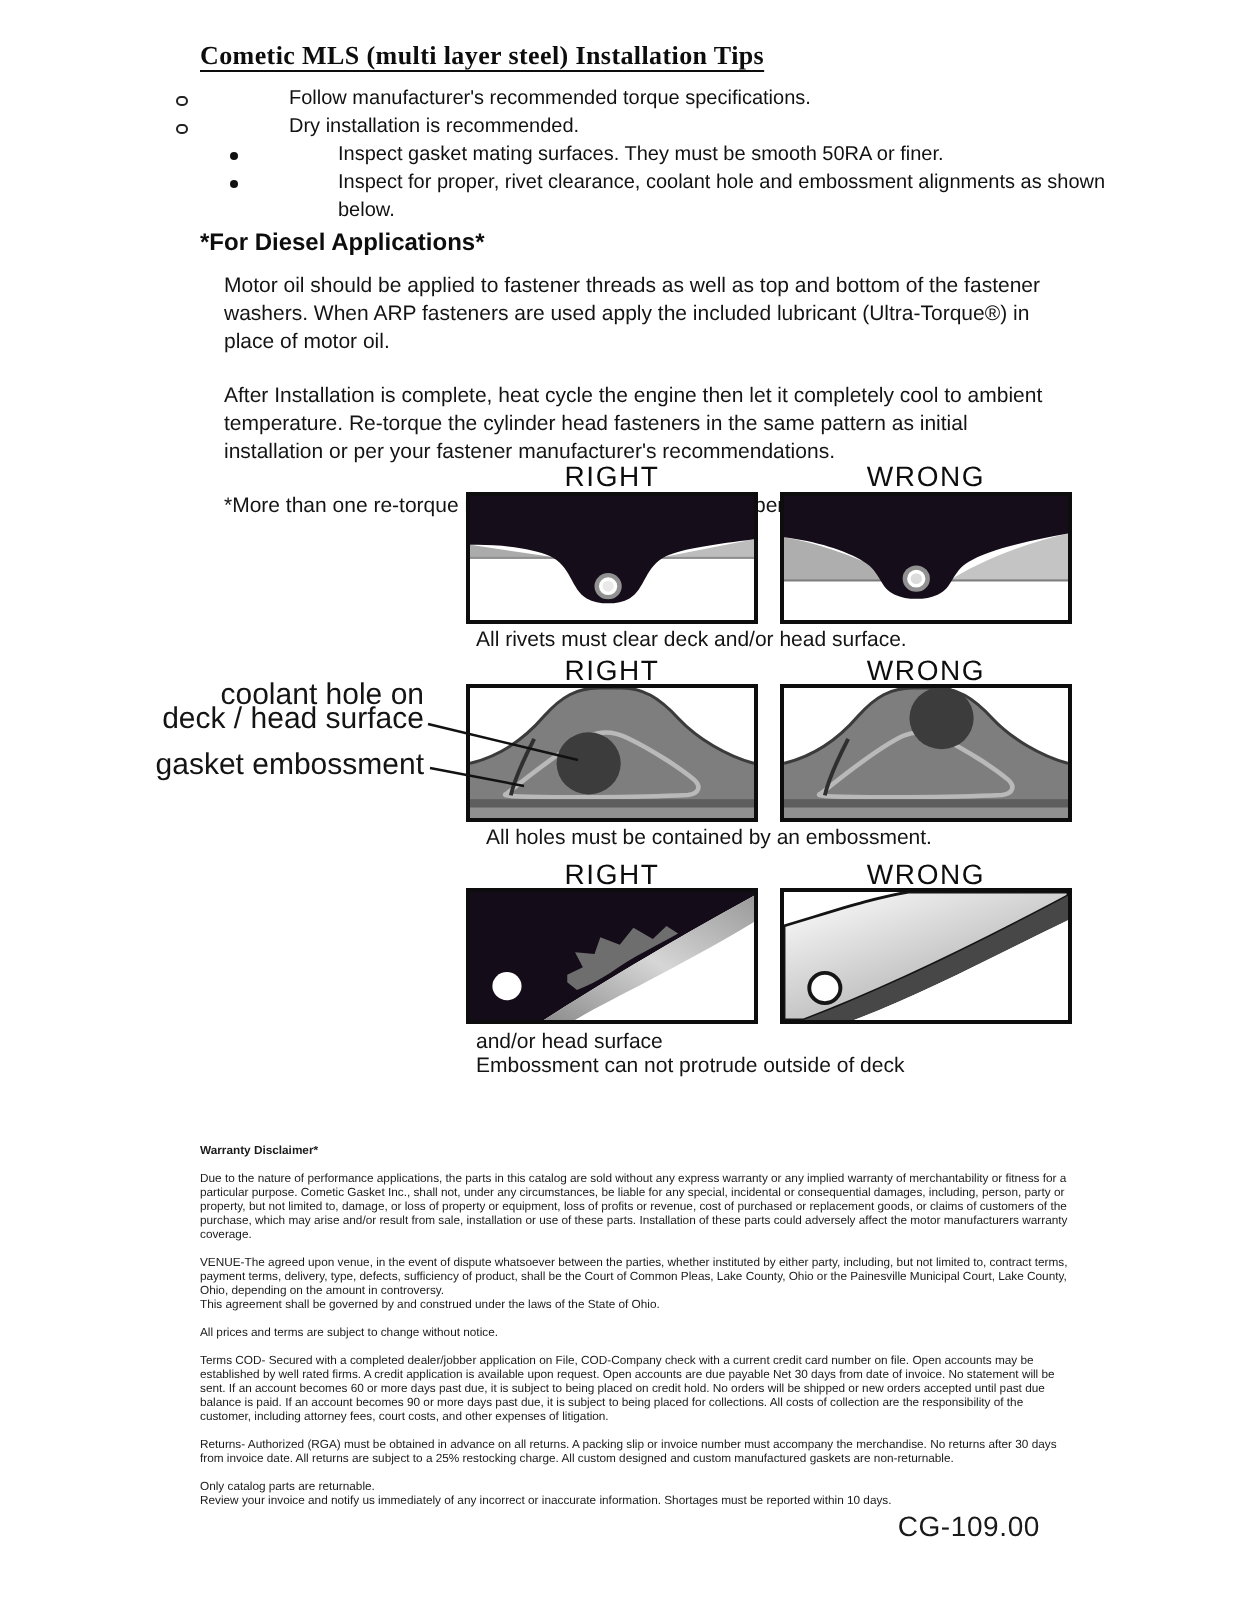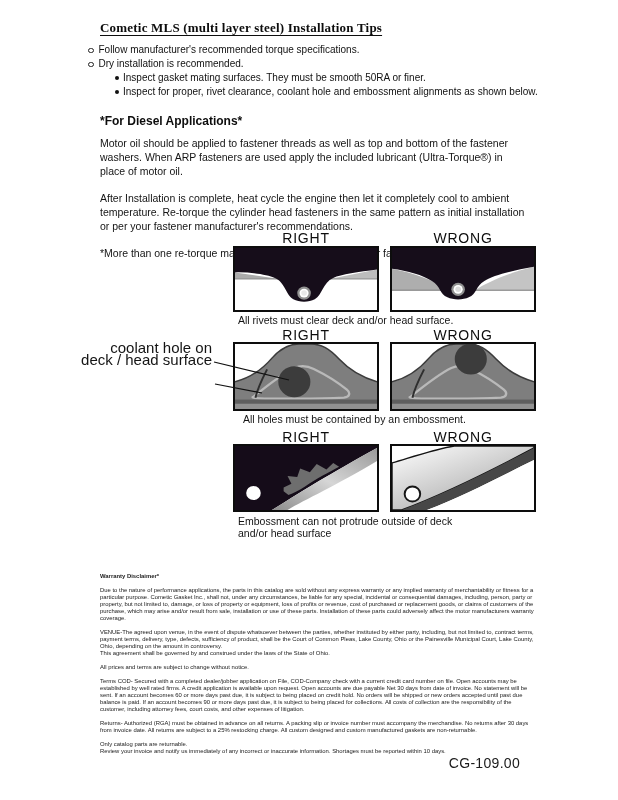--- a/index.html
+++ b/index.html
@@ -10,28 +10,28 @@
   }
   
   .title{
     position:absolute;left:100px;top:20px;margin:0;
     font-size:13px;font-weight:bold;color:#0d0d0d;
     text-decoration:underline;text-underline-offset:3px;
     letter-spacing:.2px;
     font-family:Liberation Serif, serif;
   }
   .bullets{position:absolute;left:88px;top:43px;width:470px;font-size:10px;line-height:14px;}
-  .b-row{display:flex;align-items:flex-start;}
+  .b-row{display:flex;align-items:flex-start;gap:46px;}
   .b-row.sub{margin-left:27px;}
   .mk-o{flex:none;width:3.5px;height:3.5px;border:1px solid #222;border-radius:50%;margin:4.6px 5px 0 0;}
   .mk-f{flex:none;width:4px;height:4px;background:#111;border-radius:50%;margin:4.6px 4px 0 0;}
   
   .diesel{position:absolute;left:100px;top:114px;width:430px;font-size:10.5px;line-height:14px;color:#141414;}
   .diesel h2{font-size:12px;font-weight:bold;margin:0 0 8px 0;color:#0d0d0d;}
-  .diesel p{margin:0 0 13px 0;}
+  .diesel p{margin:0 0 13px 12px;}
   
   .fig-label{position:absolute;width:146px;text-align:center;font-size:14px;letter-spacing:.8px;color:#0d0d0d;}
   .fig-box{position:absolute;width:146px;border:2.5px solid #0d0d0d;background:#fff;box-sizing:border-box;}
   .fig-box svg{display:block;width:100%;height:100%;}
   .fig-caption{position:absolute;font-size:10.5px;line-height:11.5px;color:#141414;}
   .ann{position:absolute;width:172px;text-align:right;font-size:15px;line-height:12px;color:#141414;}
   .leaders{position:absolute;left:0;top:0;pointer-events:none;}
   
   .disclaimer{position:absolute;left:100px;top:573px;width:436px;font-size:5.9px;line-height:7px;color:#1a1a1a;}
   .disclaimer .dh{font-weight:bold;margin:0 0 7px 0;}
@@ -100,20 +100,23 @@
     </svg>
   </div>
   <div class="fig-caption" style="left:238px;top:315px;">All rivets must clear deck and/or head surface.</div>
 
   <div class="fig-label" style="left:233px;top:327px;">RIGHT</div>
   <div class="fig-label" style="left:390px;top:327px;">WRONG</div>
 
   <div class="ann" style="left:40px;top:342px;">
     <div>coolant hole on</div>
     <div>deck / head surface</div>
+  </div>
+  <div class="ann" style="left:40px;top:377px;">
+    <div>gasket embossment</div>
   </div>
 
   <div class="fig-box" style="left:233px;top:342px;height:69px;">
     <svg viewBox="0 0 146 69" preserveAspectRatio="none">
       <rect width="146" height="69" fill="#ffffff"></rect>
       <path d="M0,69 V40 C16,36 28,27 38,15 C47,4.5 55,0 66,0 H78 C89,0 97,5 107,16 C117,27 132,36 146,40 V69 Z" fill="#7e7e7e"></path>
       <path d="M0,40 C16,36 28,27 38,15 C47,4.5 55,0 66,0 H78 C89,0 97,5 107,16 C117,27 132,36 146,40" stroke="#3b3b3b" stroke-width="1.6" fill="none"></path>
       <path d="M19,56 C31,46 50,31 61,25.5 C67,22.8 74,23 81,26.5 C94,33 108,42.5 115,48.5 C119,52 118,56 112,56.8 C84,58.2 40,58.2 25,57.6 C19,57.3 16.5,56.8 19,56 Z" stroke="#b9b9b9" stroke-width="2.4" fill="none"></path>
       <path d="M33,27 C28,37 23,48 21,57" stroke="#2f2f2f" stroke-width="2" fill="none"></path>
       <circle cx="61" cy="40" r="16.5" fill="#3c3c3c"></circle>
@@ -168,22 +171,22 @@
         </linearGradient>
       </defs>
       <rect width="146" height="68" fill="#ffffff"></rect>
       <path d="M0,18 C26,10 46,3 64,0 H146 V2 C106,24 56,50 10,68 H0 Z" fill="url(#g3w)" stroke="#141414" stroke-width="1.5"></path>
       <path d="M146,2 C106,24 56,50 10,68 L36,68 C70,55 110,33 146,15 Z" fill="#474747"></path>
       <path d="M36,68 C70,55 110,33 146,15 L146,68 Z" fill="#ffffff"></path>
       <circle cx="21" cy="51" r="8" fill="#ffffff" stroke="#161616" stroke-width="2"></circle>
     </svg>
   </div>
   <div class="fig-caption" style="left:238px;top:516px;width:250px;">
+    <div>and/or head surface</div>
     <div>Embossment can not protrude outside of deck</div>
-    <div>and/or head surface</div>
   </div>
 
   <div class="disclaimer">
     <div class="dh">Warranty Disclaimer*</div>
     <p>Due to the nature of performance applications, the parts in this catalog are sold without any express warranty or any implied warranty of merchantability or fitness for a particular purpose.  Cometic Gasket Inc., shall not, under any circumstances, be liable for any special, incidental or consequential damages, including, person, party or property, but not limited to, damage, or loss of property or equipment, loss of profits or revenue, cost of purchased or replacement goods, or claims of customers of the purchase, which may arise and/or result from sale, installation or use of these parts.  Installation of these parts could adversely affect the motor manufacturers warranty coverage.</p>
     <p class="m0">VENUE-The agreed upon venue, in the event of dispute whatsoever between the parties, whether instituted by either party, including, but not limited to, contract terms, payment terms, delivery, type, defects, sufficiency of product, shall be the Court of Common Pleas, Lake County, Ohio or the Painesville Municipal Court, Lake County, Ohio, depending on the amount in controversy.</p>
     <p>This agreement shall be governed by and construed under the laws of the State of Ohio.</p>
     <p>All prices and terms are subject to change without notice.</p>
     <p>Terms COD- Secured with a completed dealer/jobber application on File, COD-Company check with a current credit card number on file.  Open accounts may be established by well rated firms.  A credit application is available upon request.  Open accounts are due payable Net 30 days from date of invoice.  No statement will be sent.  If an account becomes 60 or more days past due, it is subject to being placed on credit hold.  No orders will be shipped or new orders accepted until past due balance is paid.  If an account becomes 90 or more days past due, it is subject to being placed for collections.  All costs of collection are the responsibility of the customer, including attorney fees, court costs, and other expenses of litigation.</p>
     <p>Returns- Authorized (RGA) must be obtained in advance on all returns.  A packing slip or invoice number must accompany the merchandise.  No returns after 30 days from invoice date.  All returns are subject to a 25% restocking charge.  All custom designed and custom manufactured gaskets are non-returnable.</p>

